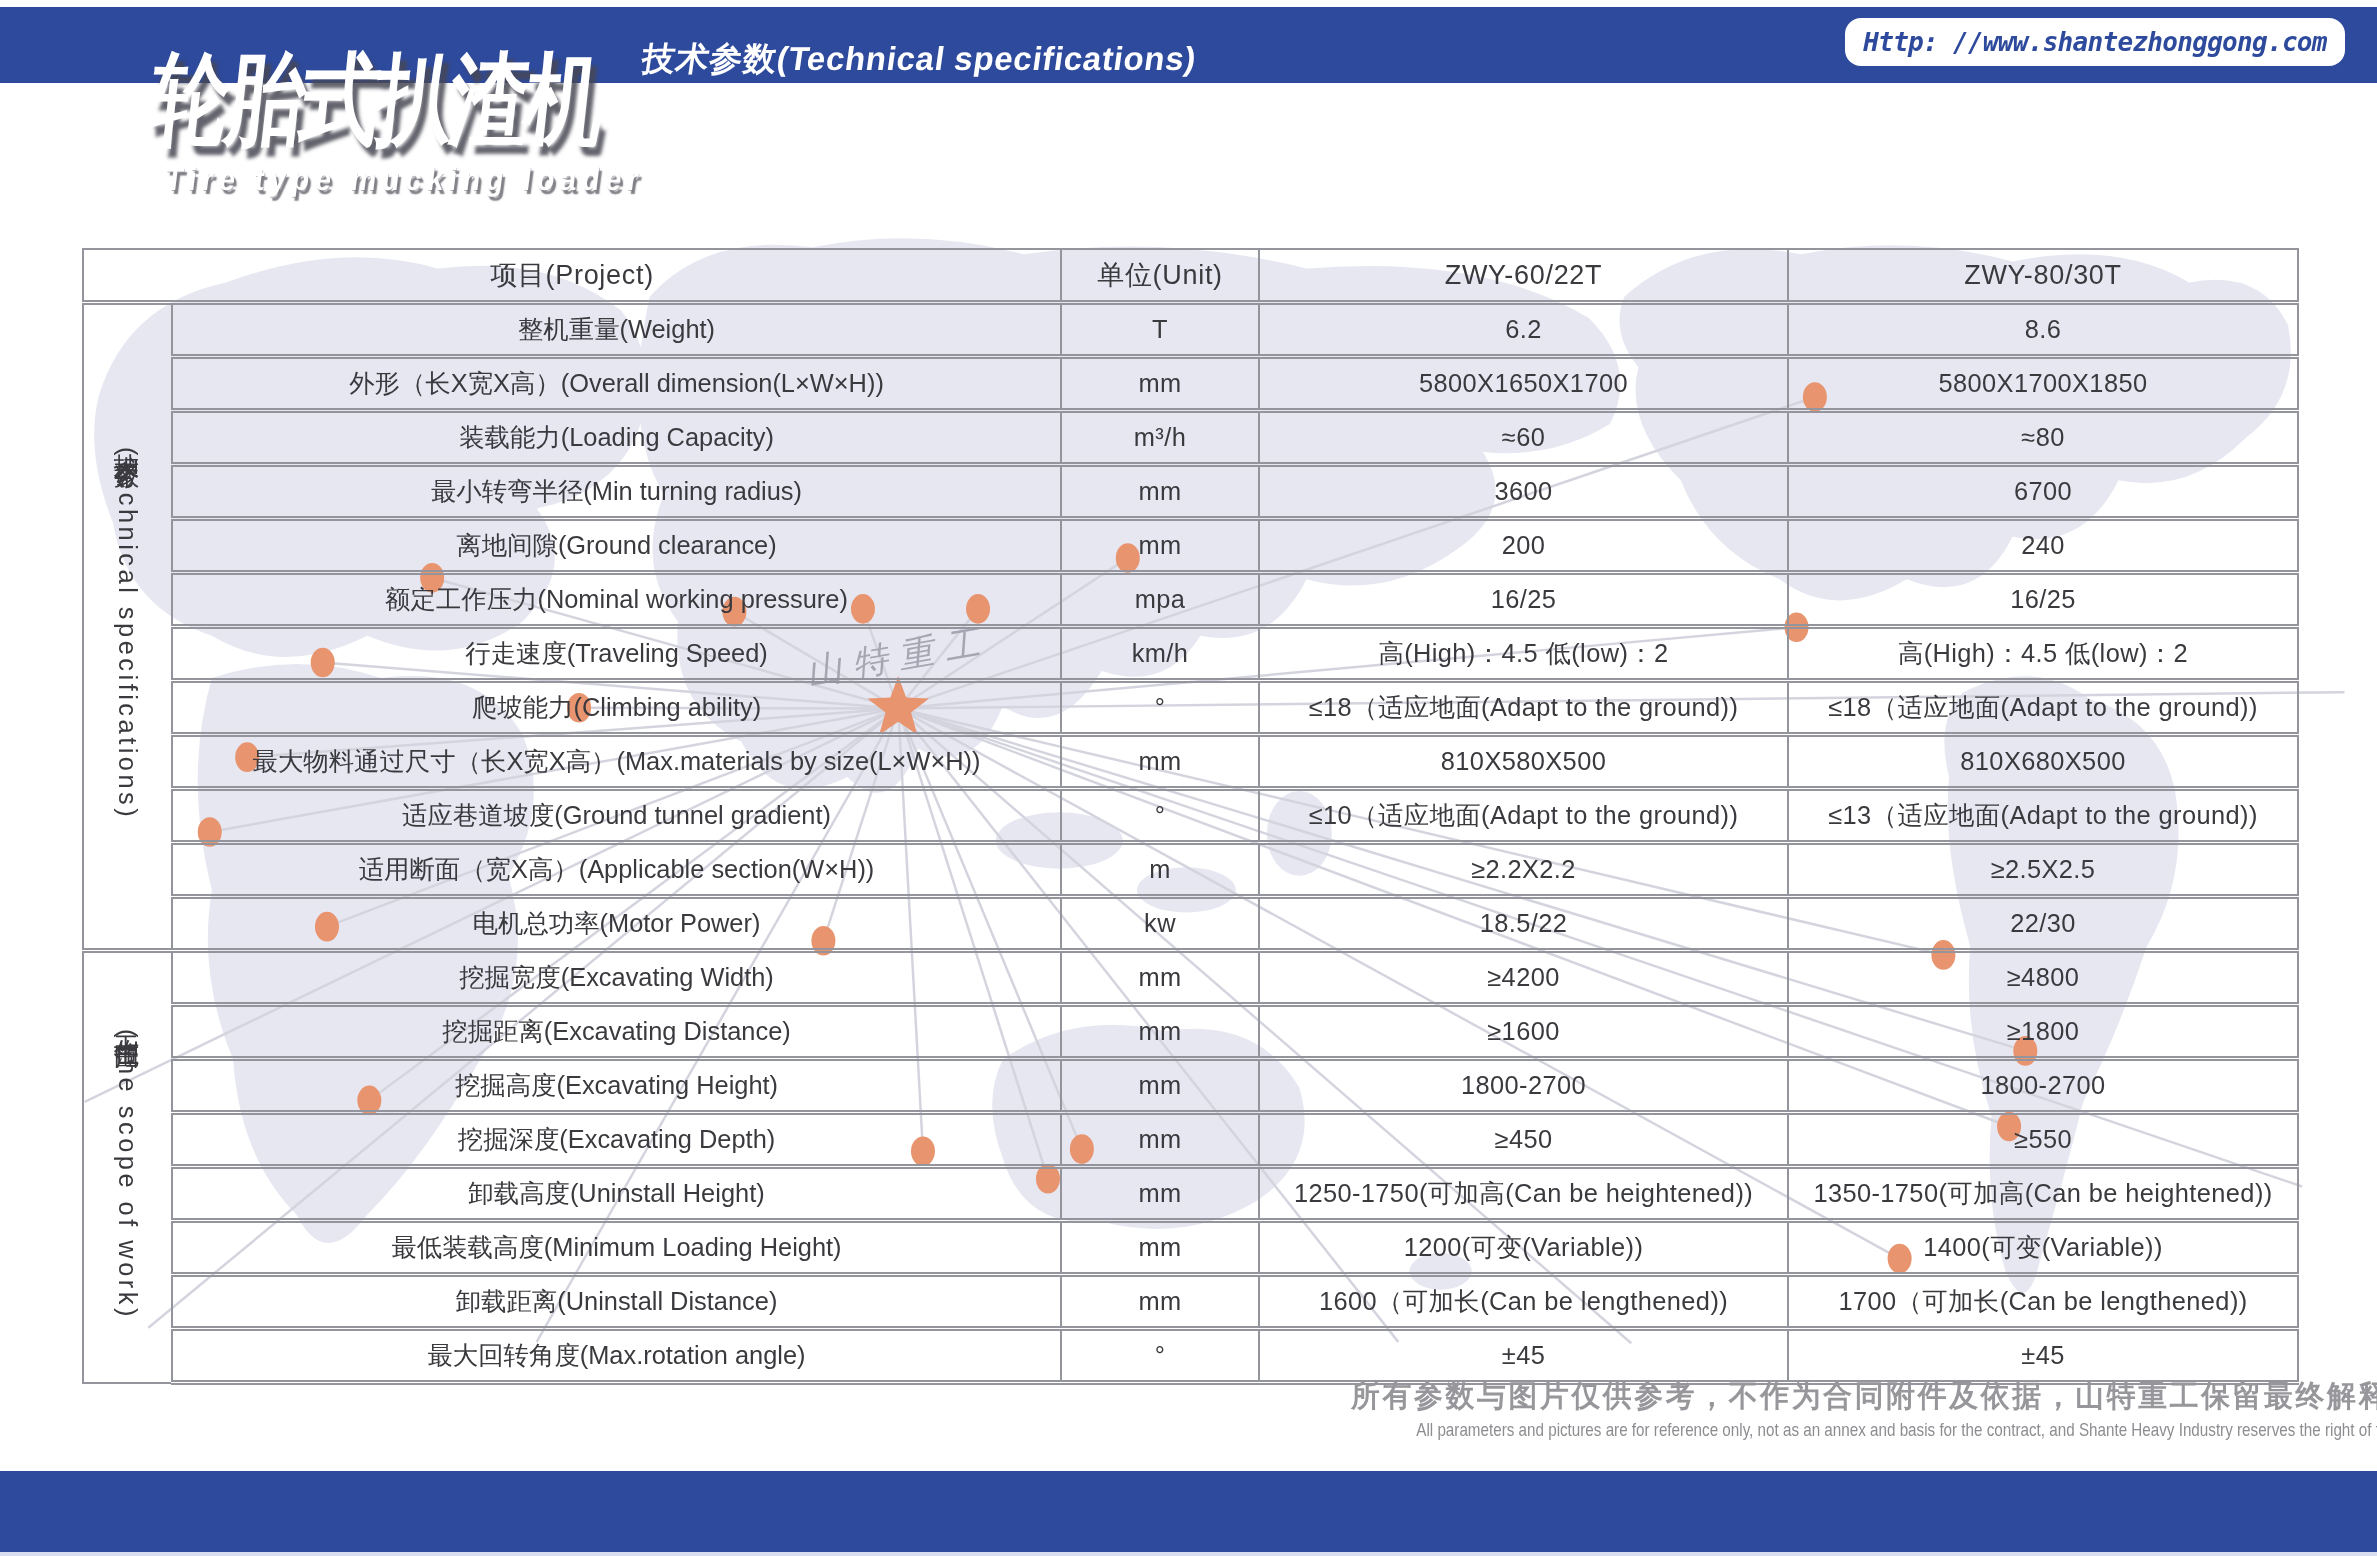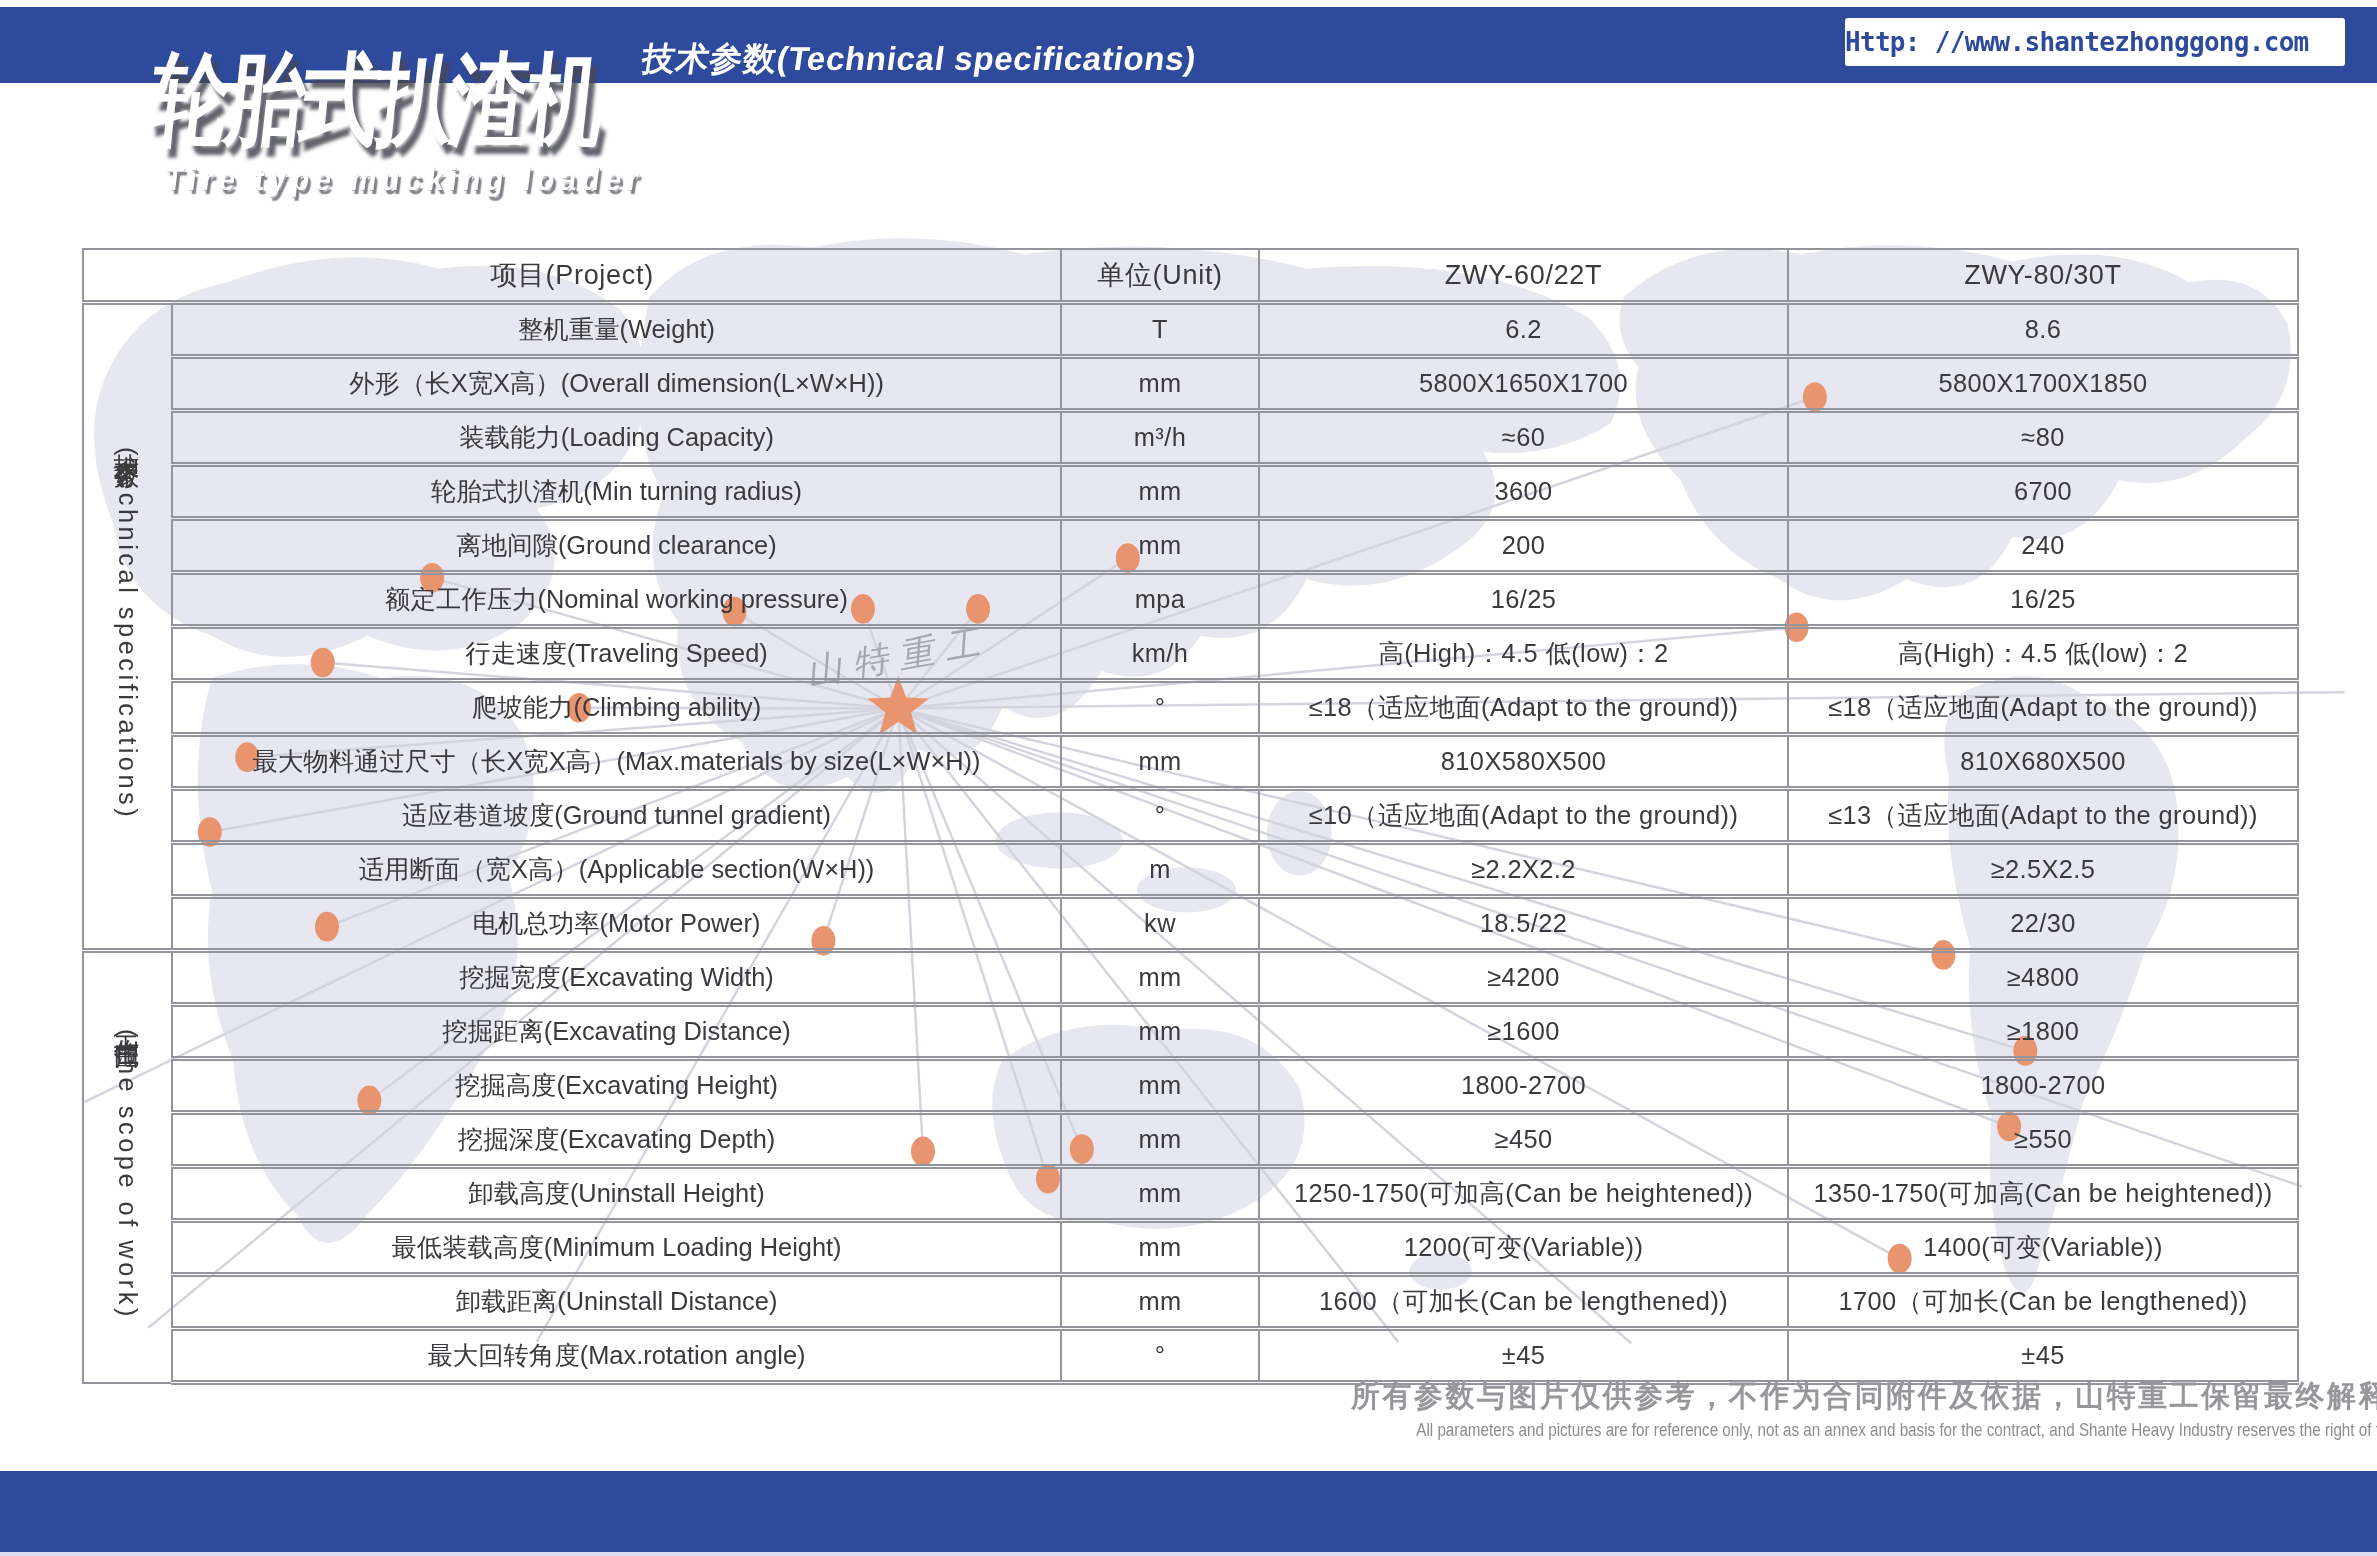--- a/index.html
+++ b/index.html
@@ -13,21 +13,21 @@
            transform:scaleX(.78) skewX(-8deg);transform-origin:0 0;
            text-shadow:8.5px 8.5px 4.2px rgba(72,72,84,.85);}
   .logo-en{position:absolute;left:168px;top:161px;font-size:32px;font-weight:700;color:#ffffff;
            white-space:nowrap;letter-spacing:6.4px;z-index:6;
            transform:scaleX(.9) skewX(-8deg);transform-origin:0 0;
            text-shadow:3.5px 3.5px 1.4px rgba(120,120,128,.95),0.7px 0.7px 0 rgba(140,140,148,.6);}
   .page-title{position:absolute;left:639px;top:37px;font-size:33px;font-weight:700;color:#ffffff;
            white-space:nowrap;letter-spacing:0.7px;z-index:6;
            transform:skewX(-8deg);transform-origin:0 100%;}
   .url-box{position:absolute;left:1845px;top:18.4px;width:500px;height:48px;background:#ffffff;
-           border-radius:3px;display:flex;align-items:center;z-index:6;}
+           border-radius:16px;display:flex;align-items:center;justify-content:center;z-index:6;font-style:italic;}
   .url-box span{font-family:"DejaVu Sans Mono",monospace;font-size:26px;font-weight:700;
            color:#2e4a9c;white-space:nowrap;letter-spacing:-0.7px;}
 
   
   .bg-art{position:absolute;left:0;top:0;z-index:0;}
 
   
   table.spec{position:absolute;left:82px;top:200px;width:2215px;z-index:2;
              border-collapse:collapse;table-layout:fixed;background:transparent;margin-top:48px;}
   table.spec th,table.spec td{border:2.1px solid #94949c;text-align:center;vertical-align:middle;
@@ -164,21 +164,21 @@
           <td class="c-val">5800X1650X1700</td>
           <td class="c-val">5800X1700X1850</td>
         </tr>
         <tr>
           <td class="c-name">装载能力(Loading Capacity)</td>
           <td class="c-unit">m³/h</td>
           <td class="c-val">≈60</td>
           <td class="c-val">≈80</td>
         </tr>
         <tr>
-          <td class="c-name">轮胎式扒渣机(Min turning radius)</td>
+          <td class="c-name">最小转弯半径(Min turning radius)</td>
           <td class="c-unit">mm</td>
           <td class="c-val">3600</td>
           <td class="c-val">6700</td>
         </tr>
         <tr>
           <td class="c-name">离地间隙(Ground clearance)</td>
           <td class="c-unit">mm</td>
           <td class="c-val">200</td>
           <td class="c-val">240</td>
         </tr>

